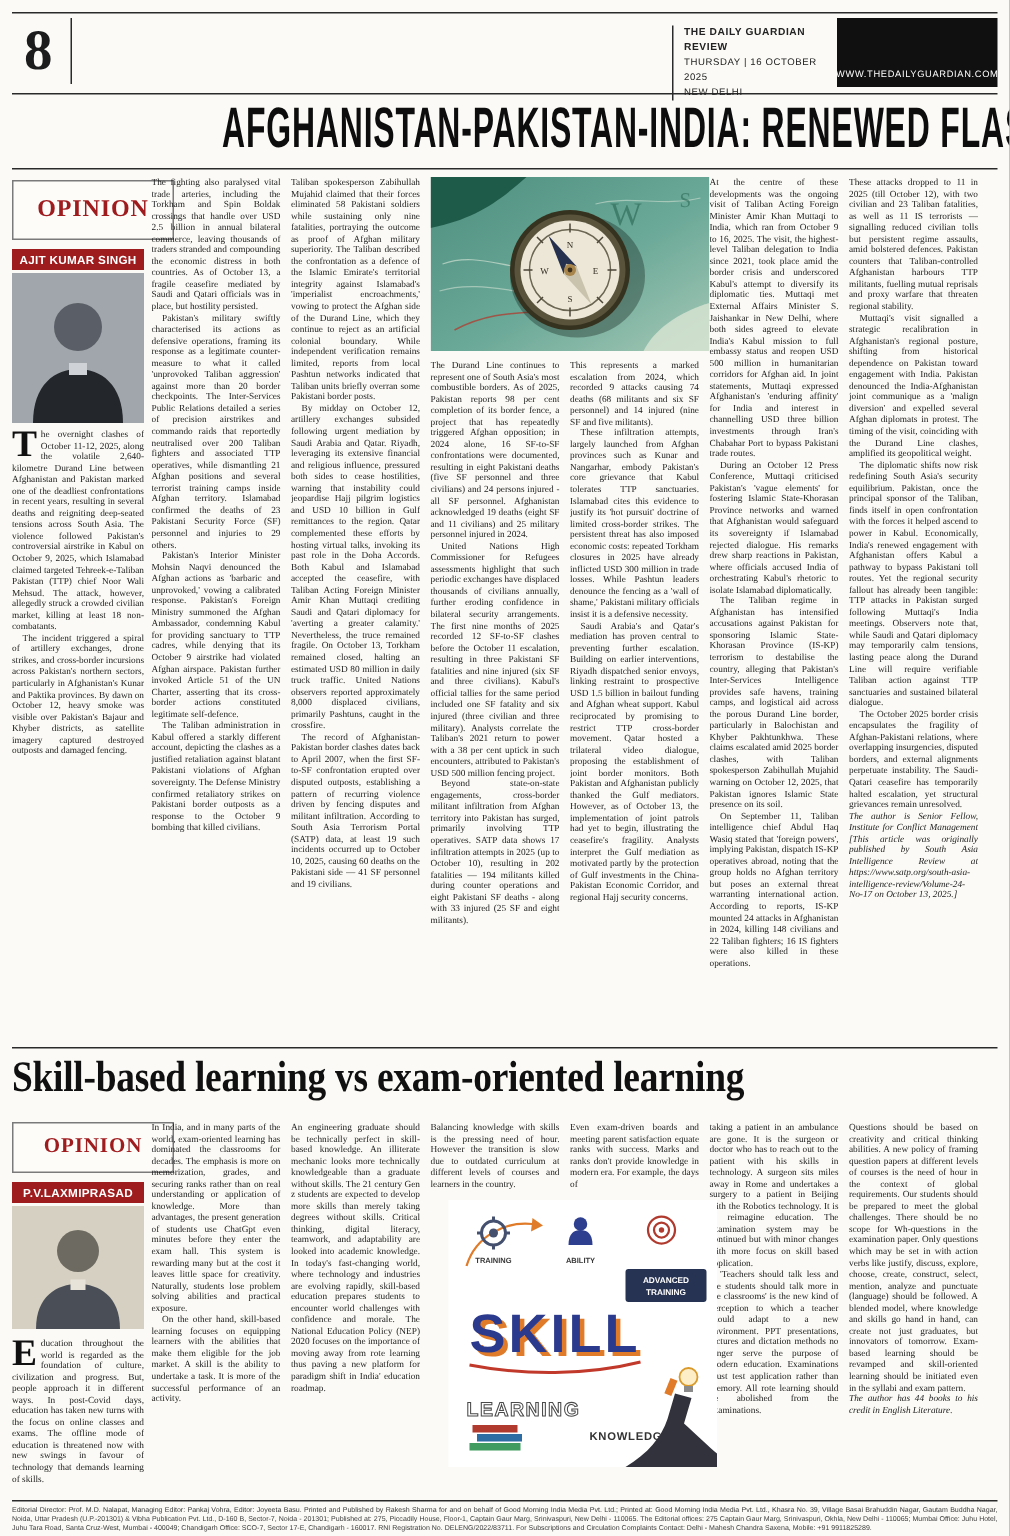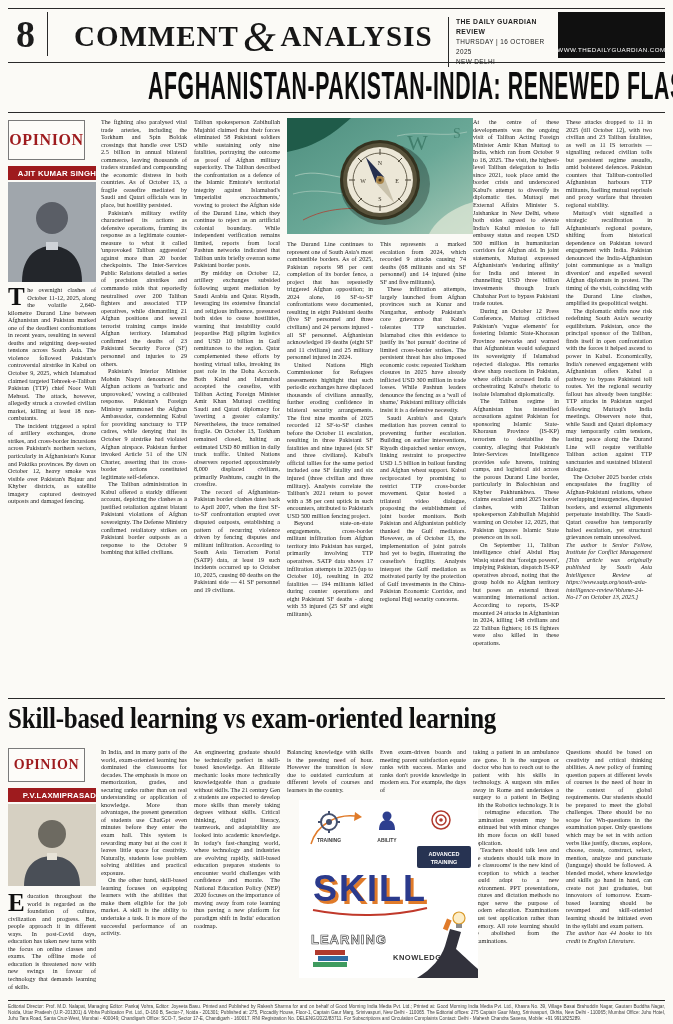--- a/index.html
+++ b/index.html
@@ -43,21 +43,21 @@
     white-space:nowrap; line-height:44px;
   }
   .headline2 {
     position:absolute; left:8px; top:702px; width:660px;
     font-family:"Liberation Serif", serif; font-weight:bold; font-size:29px; color:#101010;
     transform:scaleX(.86); transform-origin:left; white-space:nowrap; letter-spacing:-.2px;
   }
 
   
   .opinion-box {
-    position:absolute; left:8px; width:77px; border:1px solid #7a7a7a; text-align:center;
+    position:absolute; left:8px; width:108px; border:1px solid #7a7a7a; text-align:center;
     font-weight:bold; color:#9e1b1e; letter-spacing:.6px; background:#fdfcf9;
   }
   .author-bar {
     position:absolute; left:8px; width:88px; background:#9e1b1e; color:#fff;
     font-family:"Liberation Sans", sans-serif; font-weight:bold; text-align:center;
     font-size:7.8px; padding:2.5px 0 2px; letter-spacing:.2px;
   }
   .photo { position:absolute; left:8px; width:88px; overflow:hidden; background:#c4c8cc; }
   .photo svg { display:block; }
 
@@ -90,36 +90,33 @@
 
 <div class="page">
 
   <div class="rule" style="top:8px;"></div>
   <div class="rule" style="top:62px;"></div>
   <div class="rule" style="top:112px;"></div>
   <div class="rule" style="top:698px;"></div>
   <div class="rule" style="top:1000px;"></div>
 
   <div class="page-num">8</div>
-  <div class="section-title">
-    <span>COMMENT</span><span class="amp">&amp;</span><span>ANALYSIS</span>
-  </div>
   <div class="pub-block">
     <div class="b1">THE DAILY GUARDIAN REVIEW</div>
     <div>THURSDAY | 16 OCTOBER 2025</div>
     <div>NEW DELHI</div>
   </div>
   <div class="site-bar">
     <span>WWW.THEDAILYGUARDIAN.COM</span>
   </div>
 
   <div class="headline1">AFGHANISTAN-PAKISTAN-INDIA: RENEWED FLASHPOINT</div>
 
   <div class="opinion-box" style="top:120px; font-size:16px; padding:10px 0;">OPINION</div>
-  <div class="author-bar" style="top:166px;text-align:right;">AJIT KUMAR SINGH</div>
+  <div class="author-bar" style="top:166px;">AJIT KUMAR SINGH</div>
   <div class="photo" style="top:182px; height:100px;">
     <svg width="88" height="100" viewBox="0 0 88 100">
       <rect width="88" height="100" fill="#aab0b6"></rect>
       <rect width="88" height="100" fill="#8e959c" opacity=".35"></rect>
       <circle cx="44" cy="36" r="16" fill="#5a5e66"></circle>
       <path d="M14,100 C14,74 29,64 44,64 C59,64 74,74 74,100 Z" fill="#23262b"></path>
       <rect x="38" y="60" width="12" height="8" fill="#cfd3d8"></rect>
     </svg>
   </div>
   <div class="col dropcap" style="left:8px; width:88px; top:286px; height:409px;">
@@ -208,21 +205,21 @@
         </g>
         <circle cx="93" cy="62" r="4" fill="#a8854a"></circle>
         <circle cx="93" cy="62" r="1.6" fill="#3b2f1c"></circle>
       </g>
     </svg>
   </div>
 
   <div class="headline2">Skill-based learning vs exam-oriented learning</div>
 
   <div class="opinion-box" style="top:748px; font-size:14px; padding:8px 0;">OPINION</div>
-  <div class="author-bar" style="top:788px;text-align:right;">P.V.LAXMIPRASAD</div>
+  <div class="author-bar" style="top:788px;">P.V.LAXMIPRASAD</div>
   <div class="photo" style="top:804px; height:82px; background:#d6d0c2;">
     <svg width="88" height="82" viewBox="0 0 88 82">
       <rect width="88" height="82" fill="#d6d0c2"></rect>
       <circle cx="44" cy="30" r="14" fill="#6d6a61"></circle>
       <path d="M16,82 C16,60 30,52 44,52 C58,52 72,60 72,82 Z" fill="#4a4f57"></path>
       <rect x="39" y="49" width="10" height="7" fill="#e7e3d8"></rect>
     </svg>
   </div>
   <div class="col dropcap" style="left:8px; width:88px; top:892px; height:103px;">
       <p>Education throughout the world is regarded as the foundation of culture, civilization and progress. But, people approach it in different ways. In post-Covid days, education has taken new turns with the focus on online classes and exams. The offline mode of education is threatened now with new swings in favour of technology that demands learning of skills.</p>

